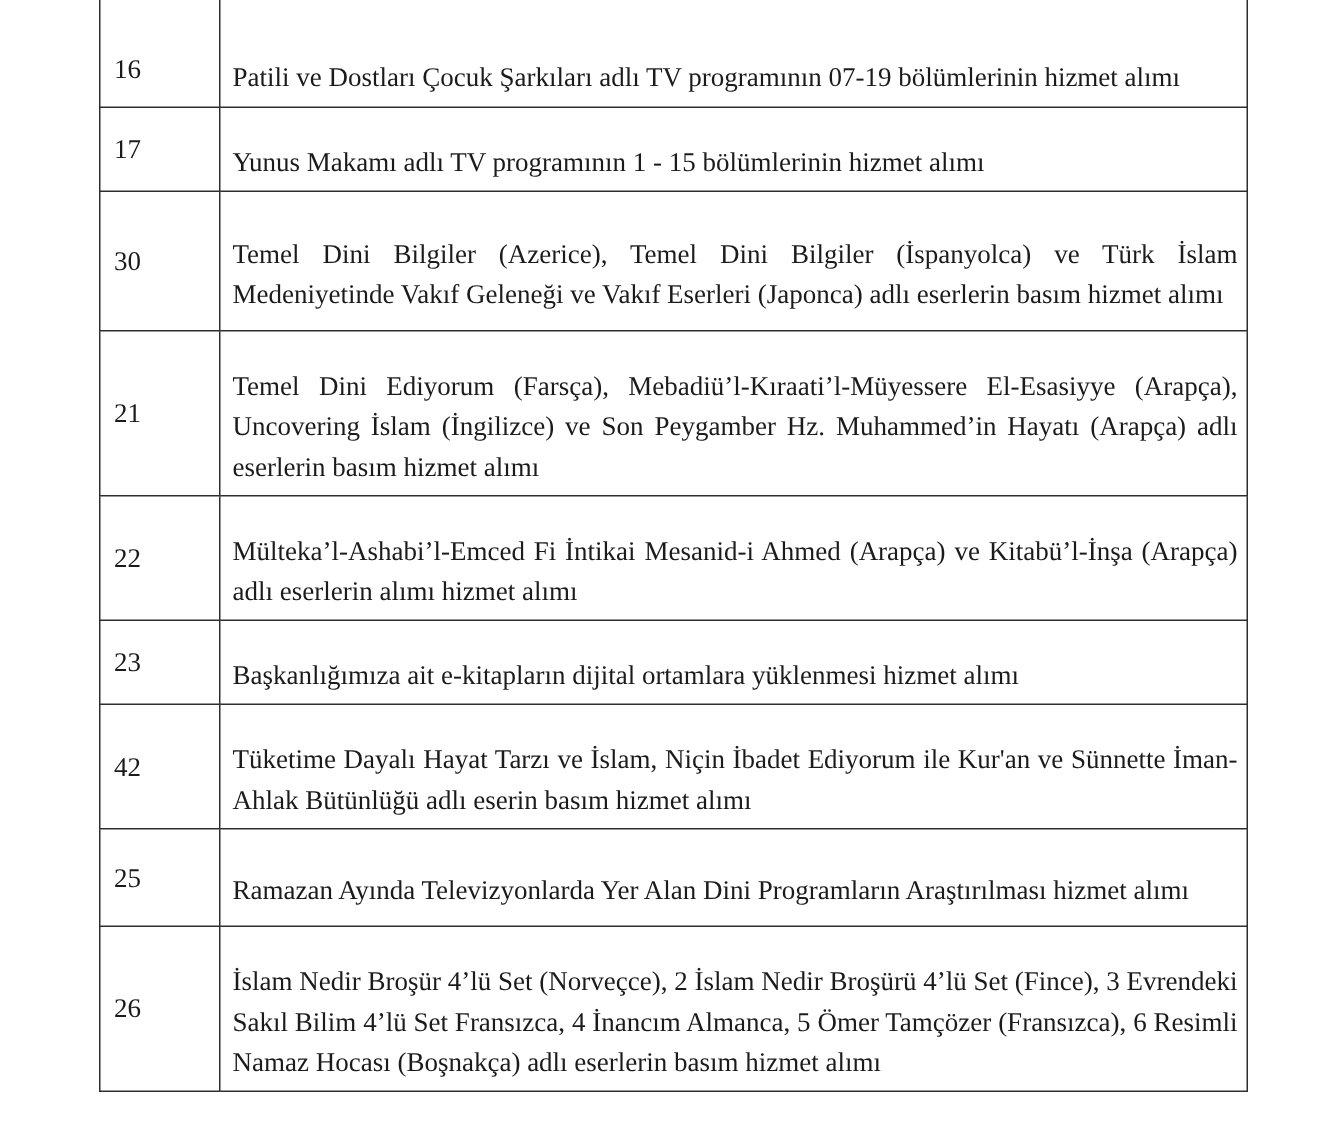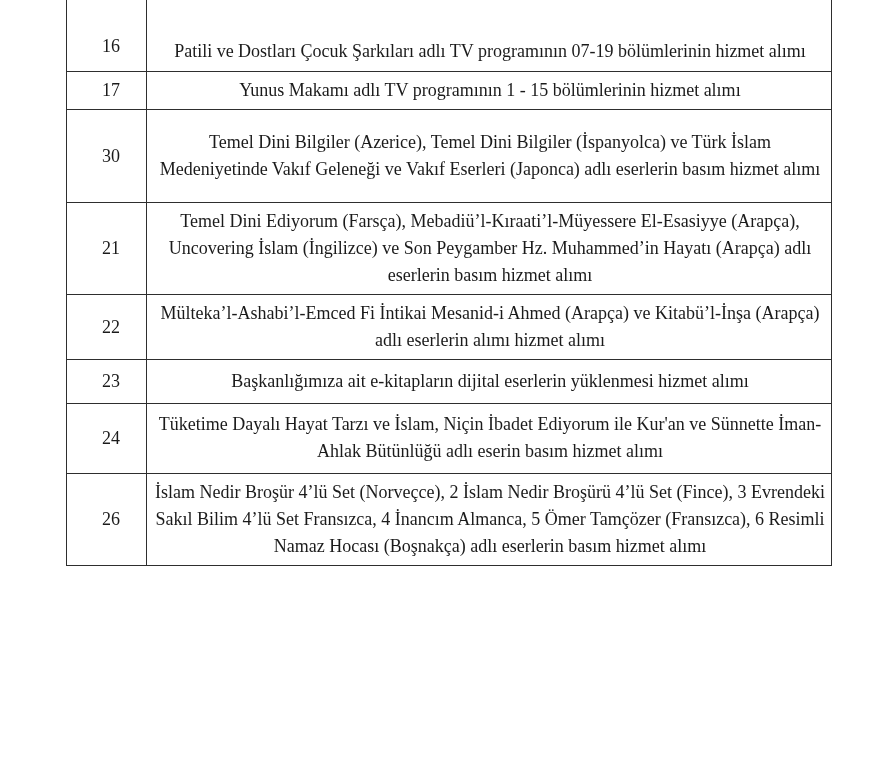--- a/index.html
+++ b/index.html
@@ -17,33 +17,32 @@
     table-layout: fixed;
     position: absolute;
     left: 66px;
     top: 0;
     width: 766px;
   }
   table.doc-table td {
     border: 1.6px solid #2e2e2e;
     font-size: 18px;
     overflow: hidden;
-    text-align: center;
   }
   
   table.doc-table tr:first-child td { border-top: none; }
   td.cell-no {
     width: 70px;
     vertical-align: middle;
     padding: 0 0 0 9px;
     line-height: 22px;
   }
   td.cell-desc {
     vertical-align: middle;
-    padding: 5px 6px 5px 8px;
+    padding: 23px 6px 5px 8px;
     line-height: 27px;
     text-align: justify;
   }
   
   tr.row-clipped td.cell-desc { vertical-align: bottom; padding-bottom: 6px; }
   tr.row-clipped td.cell-no { vertical-align: bottom; padding-bottom: 14px; }
 </style>
 </head>
 <body>
 
@@ -65,25 +64,29 @@
       <tr style="height:86px">
         <td class="cell-no">21</td>
         <td class="cell-desc">Temel Dini Ediyorum (Farsça), Mebadiü’l-Kıraati’l-Müyessere El-Esasiyye (Arapça), Uncovering İslam (İngilizce) ve Son Peygamber Hz. Muhammed’in Hayatı (Arapça) adlı eserlerin basım hizmet alımı</td>
       </tr>
       <tr style="height:64px">
         <td class="cell-no">22</td>
         <td class="cell-desc">Mülteka’l-Ashabi’l-Emced Fi İntikai Mesanid-i Ahmed (Arapça) ve Kitabü’l-İnşa (Arapça) adlı eserlerin alımı hizmet alımı</td>
       </tr>
       <tr style="height:44px">
         <td class="cell-no">23</td>
-        <td class="cell-desc">Başkanlığımıza ait e-kitapların dijital eserlerin yüklenmesi hizmet alımı</td>
+        <td class="cell-desc">Başkanlığımıza ait e-kitapların dijital ortamlara yüklenmesi hizmet alımı</td>
       </tr>
       <tr style="height:70px">
-        <td class="cell-no">24</td>
+        <td class="cell-no">42</td>
         <td class="cell-desc">Tüketime Dayalı Hayat Tarzı ve İslam, Niçin İbadet Ediyorum ile Kur'an ve Sünnette İman-Ahlak Bütünlüğü adlı eserin basım hizmet alımı</td>
+      </tr>
+      <tr style="height:65px">
+        <td class="cell-no">25</td>
+        <td class="cell-desc">Ramazan Ayında Televizyonlarda Yer Alan Dini Programların Araştırılması hizmet alımı</td>
       </tr>
       <tr style="height:81px">
         <td class="cell-no">26</td>
         <td class="cell-desc">İslam Nedir Broşür 4’lü Set (Norveçce),  2 İslam Nedir Broşürü 4’lü Set (Fince),  3 Evrendeki Sakıl Bilim 4’lü Set Fransızca,  4 İnancım Almanca, 5 Ömer Tamçözer (Fransızca), 6 Resimli Namaz Hocası (Boşnakça)  adlı eserlerin basım hizmet alımı</td>
       </tr>
     </tbody>
   </table>
 </div>
 
 </body></html>

